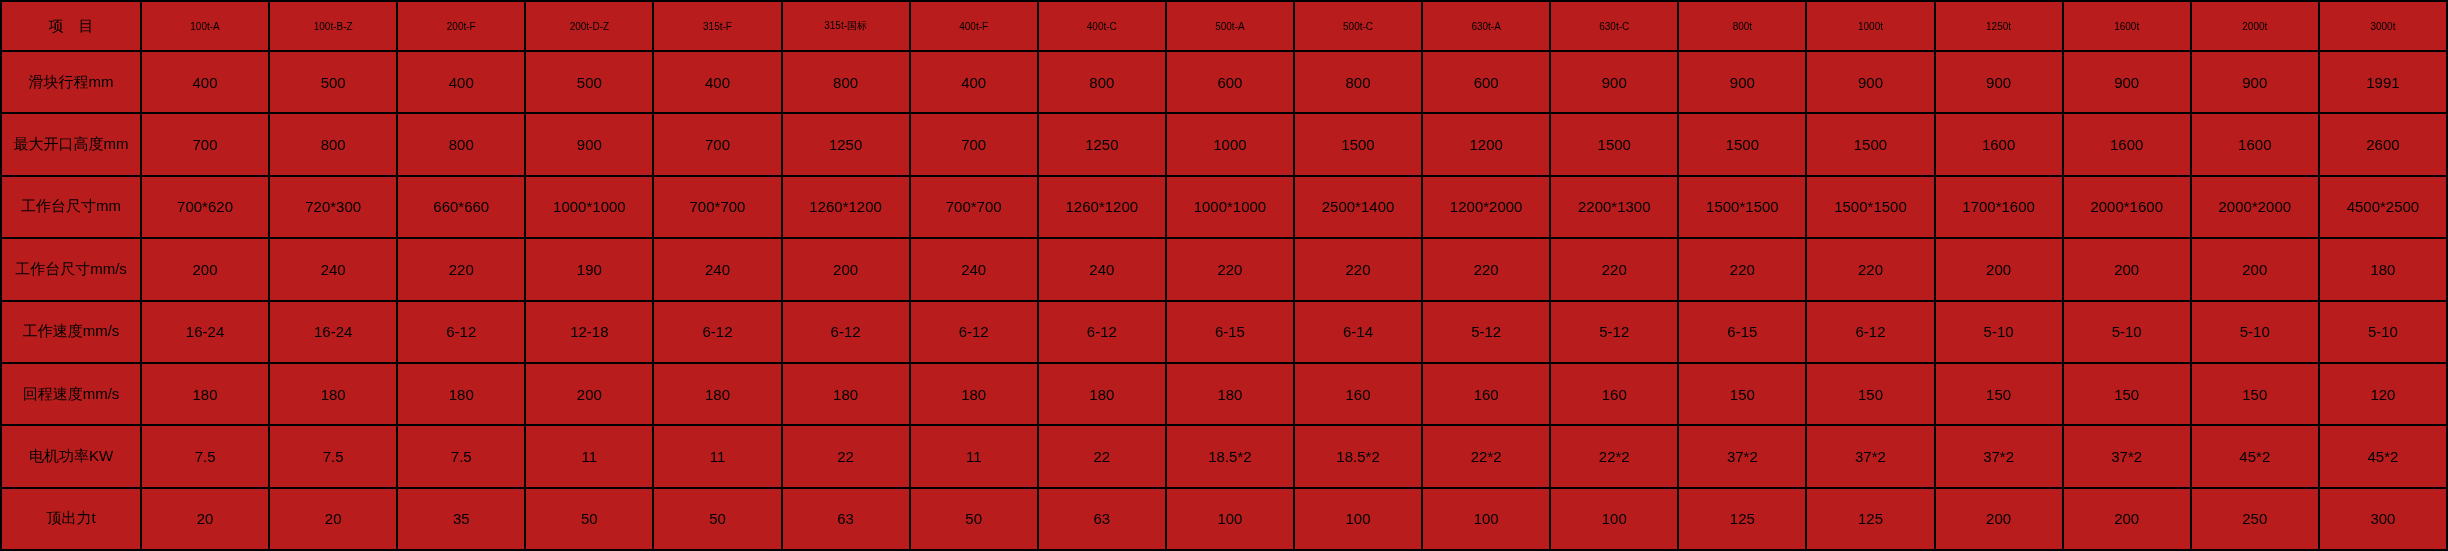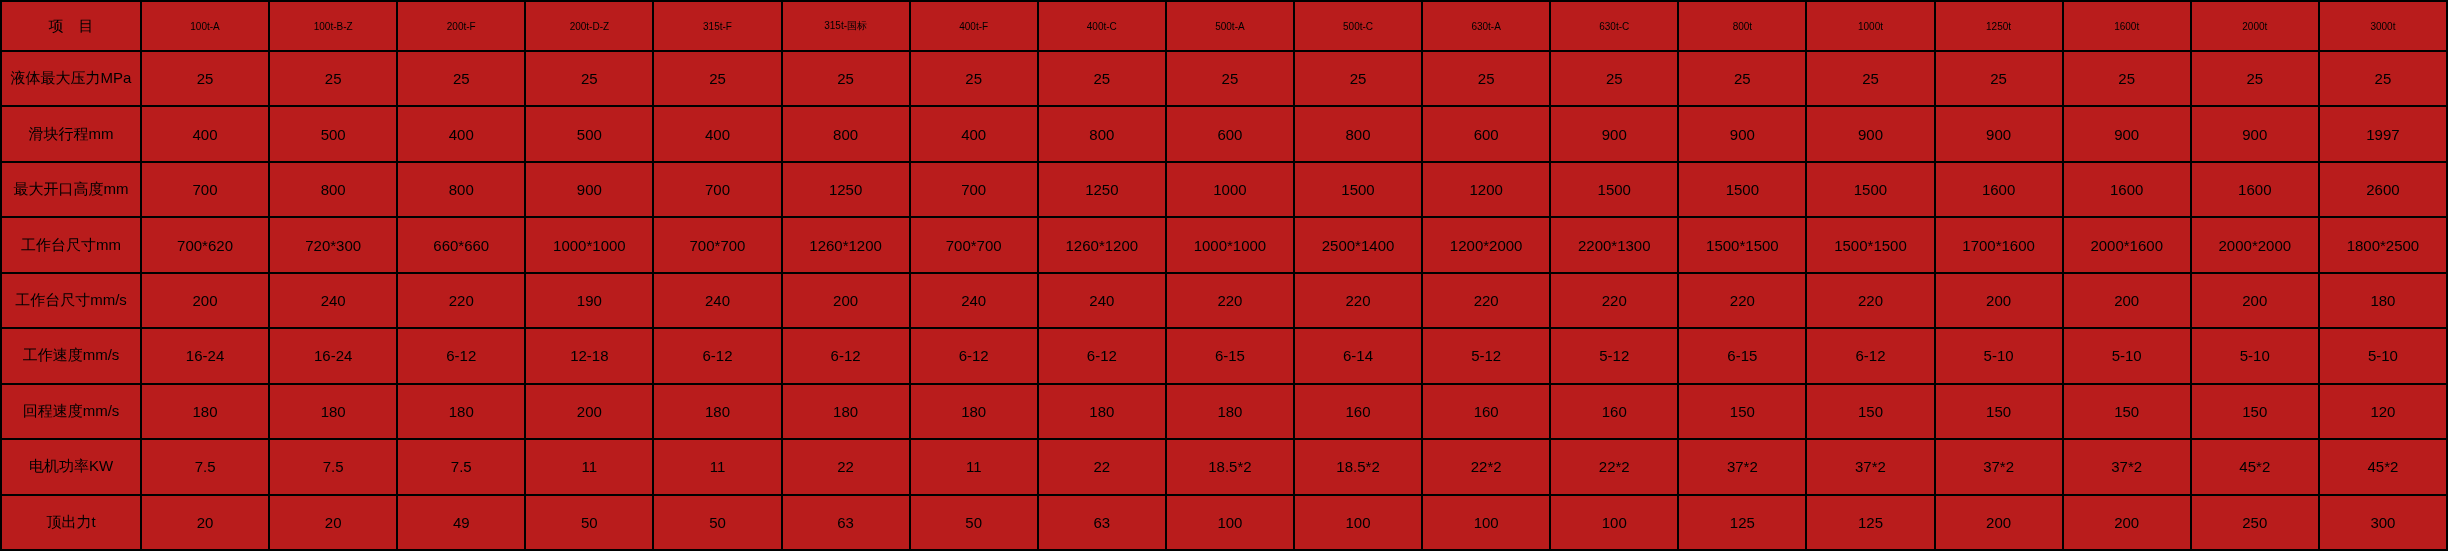--- a/index.html
+++ b/index.html
@@ -67,61 +67,40 @@
           <th>800t</th>
           <th>1000t</th>
           <th>1250t</th>
           <th>1600t</th>
           <th>2000t</th>
           <th>3000t</th>
         </tr>
     </thead>
     <tbody>
 
-    <tr>
-          <td class="label-col">液体最大压力MPa</td>
-          <td>25</td>
-          <td>25</td>
-          <td>25</td>
-          <td>25</td>
-          <td>25</td>
-          <td>25</td>
-          <td>25</td>
-          <td>25</td>
-          <td>25</td>
-          <td>25</td>
-          <td>25</td>
-          <td>25</td>
-          <td>25</td>
-          <td>25</td>
-          <td>25</td>
-          <td>25</td>
-          <td>25</td>
-          <td>25</td>
-        </tr>
         <tr>
           <td class="label-col">滑块行程mm</td>
           <td>400</td>
           <td>500</td>
           <td>400</td>
           <td>500</td>
           <td>400</td>
           <td>800</td>
           <td>400</td>
           <td>800</td>
           <td>600</td>
           <td>800</td>
           <td>600</td>
           <td>900</td>
           <td>900</td>
           <td>900</td>
           <td>900</td>
           <td>900</td>
           <td>900</td>
-          <td>1997</td>
+          <td>1991</td>
         </tr>
         <tr>
           <td class="label-col">最大开口高度mm</td>
           <td>700</td>
           <td>800</td>
           <td>800</td>
           <td>900</td>
           <td>700</td>
           <td>1250</td>
           <td>700</td>
@@ -149,21 +128,21 @@
           <td>1260*1200</td>
           <td>1000*1000</td>
           <td>2500*1400</td>
           <td>1200*2000</td>
           <td>2200*1300</td>
           <td>1500*1500</td>
           <td>1500*1500</td>
           <td>1700*1600</td>
           <td>2000*1600</td>
           <td>2000*2000</td>
-          <td>1800*2500</td>
+          <td>4500*2500</td>
         </tr>
         <tr>
           <td class="label-col">工作台尺寸mm/s</td>
           <td>200</td>
           <td>240</td>
           <td>220</td>
           <td>190</td>
           <td>240</td>
           <td>200</td>
           <td>240</td>
@@ -239,21 +218,21 @@
           <td>37*2</td>
           <td>37*2</td>
           <td>37*2</td>
           <td>45*2</td>
           <td>45*2</td>
         </tr>
         <tr>
           <td class="label-col">顶出力t</td>
           <td>20</td>
           <td>20</td>
-          <td>49</td>
+          <td>35</td>
           <td>50</td>
           <td>50</td>
           <td>63</td>
           <td>50</td>
           <td>63</td>
           <td>100</td>
           <td>100</td>
           <td>100</td>
           <td>100</td>
           <td>125</td>

